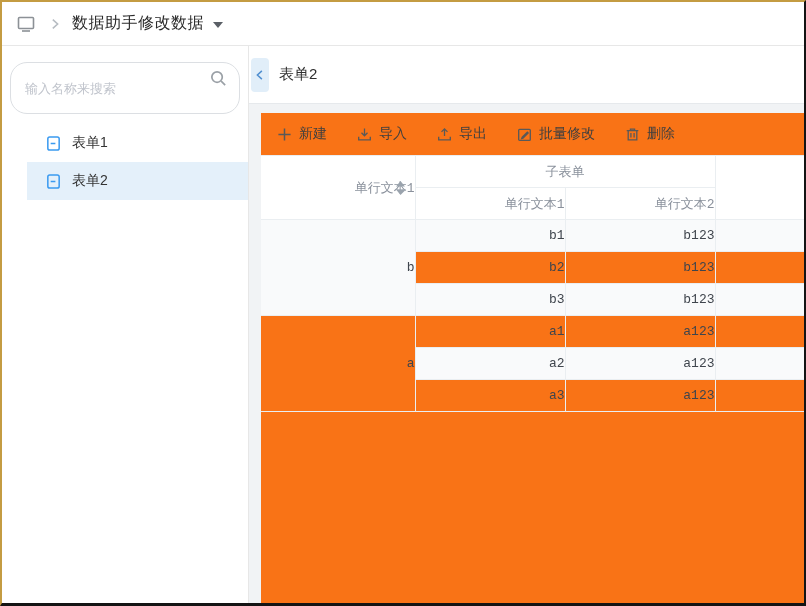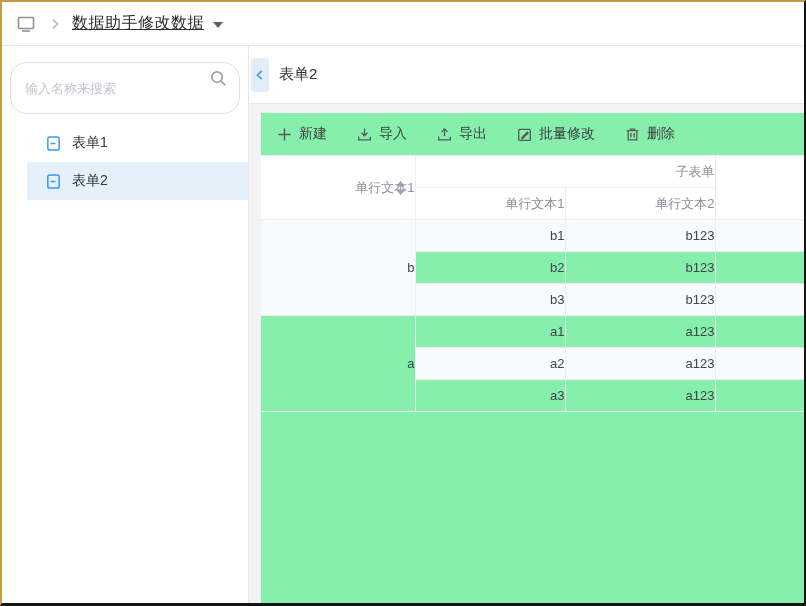--- a/index.html
+++ b/index.html
@@ -13,21 +13,21 @@
     border-top:2px solid var(--frame-gold,#c49c42);
     border-left:2px solid var(--frame-gold,#c49c42);
     border-right:2px solid #141414;
     border-bottom:3px solid #141414;
     display:flex; flex-direction:column; background:#fff;
   }
   
   .topbar {
     height:44px; flex:0 0 44px; background:#fff;
     border-bottom:1px solid #e7e7e7;
-    display:flex; align-items:center; padding-left:14px;text-decoration:underline;
+    display:flex; align-items:center; padding-left:14px;
   }
   .topbar .win-icon { width:20px; height:20px; color:#8c9196; }
   .topbar .crumb-sep { width:14px; height:14px; color:#b6bcc2; margin:0 10px 0 12px; }
   .topbar-title {
     font-size:16px; color:#2b2b2b; letter-spacing:.5px;
     display:flex; align-items:center; cursor:pointer;
   }
   .caret-down {
     width:0; height:0; margin-left:9px; margin-top:2px;
     border-left:5px solid transparent; border-right:5px solid transparent;
@@ -65,21 +65,21 @@
     display:flex; align-items:center;
   }
   .back-btn {
     width:18px; height:34px; margin-left:2px; border-radius:4px;
     background:#e1eef9; display:flex; align-items:center; justify-content:center;
     cursor:pointer; flex:0 0 auto;
   }
   .back-btn svg { width:12px; height:12px; color:#518fd0; }
   .main-title { font-size:15px; font-weight:500; color:#2f2f2f; margin-left:10px; }
   .content { flex:1; background:#f1f3f5; padding:9px 0 0 12px; min-height:0; display:flex; }
-  .card { flex:1; background:#86efac; display:flex; flex-direction:column; min-width:0; }
+  .card { flex:1; background:#f97316; display:flex; flex-direction:column; min-width:0;font-family:Liberation Mono, monospace; }
   
   .toolbar {
     height:42px; flex:0 0 42px; display:flex; align-items:center;
     padding-left:16px; gap:30px;
   }
   .tool-btn {
     display:flex; align-items:center; gap:7px; cursor:pointer;
     font-size:14px; color:#3f3f3f; white-space:nowrap;
   }
   .tool-btn svg { width:15px; height:15px; color:#595959; }
@@ -88,21 +88,21 @@
   .grid col.c1 { width:154px; } .grid col.c2 { width:150px; } .grid col.c3 { width:150px; }
   .grid th, .grid td {
     border:1px solid var(--table-border,#eaeef1);
     border-left:none; height:32px; padding:0 0 0 12px;
     font-weight:400; text-align:right; font-size:13px;
     overflow:hidden; white-space:nowrap;
   }
   .grid th { color:#8a919c; background:#fff; }
   .grid td { color:#3f454d; }
   .grid .last-col { border-right:none; }
-  .grid th.group-head { padding:0; }
+  .grid th.group-head { text-align:center; padding:0; }
   .grid .col1-head { position:relative; }
   .sort-icon {
     position:absolute; right:9px; top:50%; transform:translateY(-50%);
     width:11px; height:16px; color:#9aa3ad; cursor:pointer; display:block;
   }
   .grid td.stripe, .grid th.stripe { background:#f9fafb; }
   .grid .gcell { vertical-align:middle; }
   .table-wrap { border-top:none; }
 </style>
 </head>

